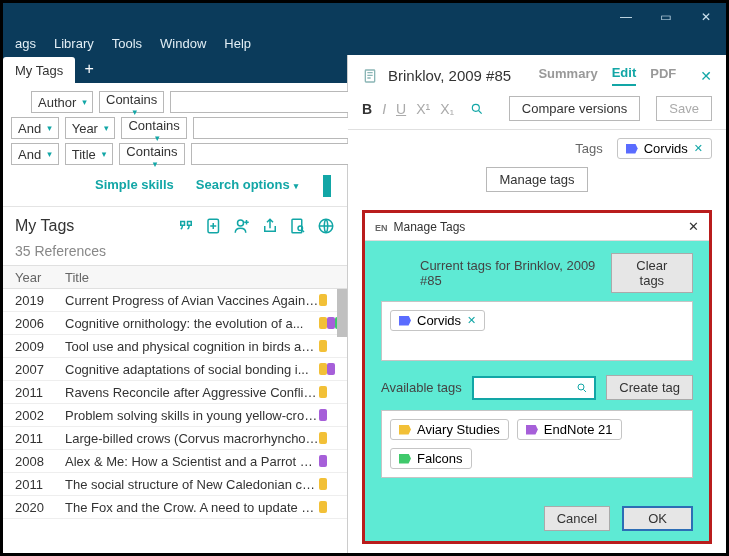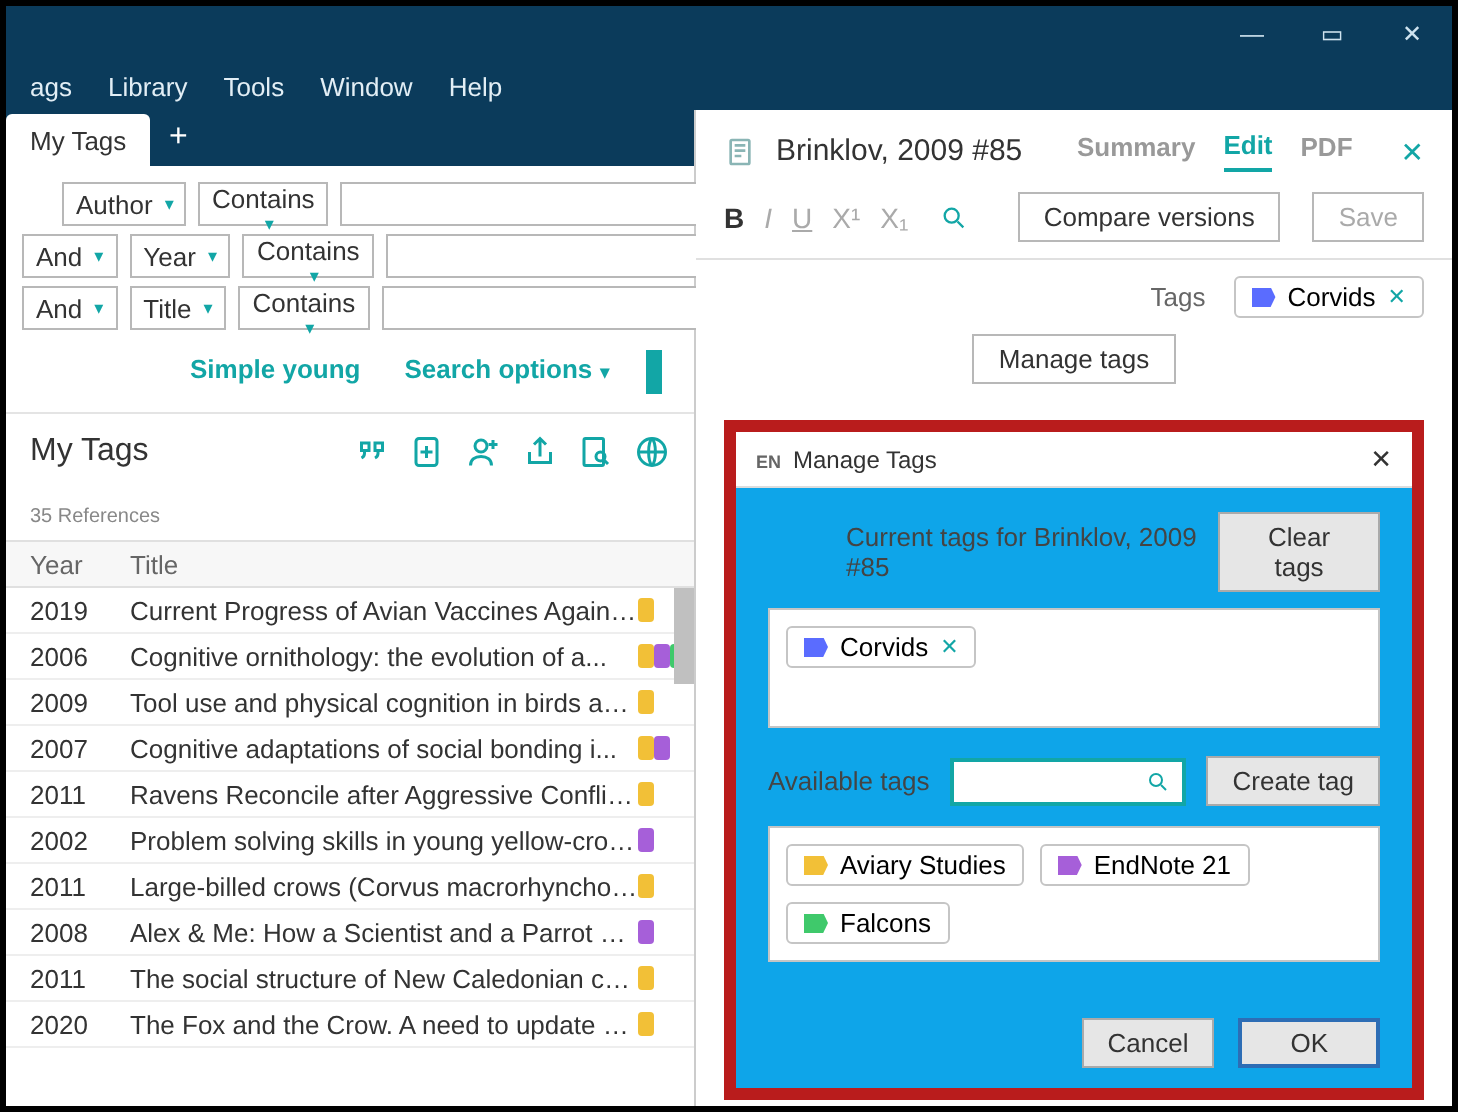--- a/index.html
+++ b/index.html
@@ -22,21 +22,21 @@
 .sel.fieldsel { width: 62px; }
 .sel.opsel { width: 76px; flex-direction: column; }
 .txt { border: 1px solid #b8b8b8; height: 22px; flex: 1; padding: 0 4px; }
 .search-links { display: flex; gap: 22px; justify-content: flex-start; padding: 8px 0 10px 84px; align-items: center; }
 .slink { color: #12a6a6; font-weight: 600; cursor: default; }
 .slink .caret { font-size: 9px; margin-left: 4px; }
 .searchbar-strip { width: 8px; background: #12a6a6; height: 22px; align-self: center; }
 .search-links-wrap { display:flex; align-items:center; justify-content:space-between; padding-right:8px; }
 .group-header { padding: 10px 12px 6px 12px; display: flex; justify-content: space-between; align-items: flex-start; border-top: 1px solid #e4e4e4; }
 .group-title { font-size: 16px; color: #333; }
-.group-sub { font-size: 10px; color: #888; margin-top: 18px; }
+.group-sub { font-size: 14px; color: #888; margin-top: 8px; }
 .group-icons { display: flex; gap: 10px; color: #12a6a6; font-size: 18px; }
 .icn { width: 18px; height: 18px; display: inline-flex; align-items: center; justify-content: center; }
 .table { flex: 1; overflow: hidden; position: relative; }
 .thead { display: flex; background: #f7f7f7; border-top: 1px solid #e0e0e0; border-bottom: 1px solid #e0e0e0; height: 24px; align-items: center; color: #666; }
 .th-year { width: 56px; padding-left: 12px; }
 .th-title { flex: 1; padding-left: 6px; }
 .tbody { overflow-y: auto; height: calc(100% - 24px); }
 .trow { display: flex; align-items: center; height: 23px; border-bottom: 1px solid #eee; }
 .td-year { width: 56px; padding-left: 12px; color: #333; }
 .td-title { flex: 1; padding-left: 6px; color: #333; white-space: nowrap; overflow: hidden; text-overflow: ellipsis; }
@@ -65,21 +65,21 @@
 .toolbar .btn + .btn { margin-left: 6px; }
 .tag-row { display: flex; align-items: center; gap: 10px; padding: 8px 14px; justify-content: flex-end; }
 .tag-row .lbl { color: #666; margin-right: 4px; }
 .tag-pill { border: 1px solid #c5c5c5; border-radius: 3px; padding: 2px 8px; display: inline-flex; align-items: center; gap: 6px; background: #fff; }
 .tag-pill .tmark { width: 12px; height: 10px; background: #5a6cff; clip-path: polygon(0 0, 80% 0, 100% 50%, 80% 100%, 0 100%); }
 .tag-pill .tmark.y { background: #f2c037; }
 .tag-pill .tmark.p { background: #a65fd9; }
 .tag-pill .tmark.g { background: #3fc96b; }
 .tag-pill .tx { color: #12a6a6; font-size: 11px; cursor: default; }
 .manage-row { display: flex; justify-content: center; padding: 0 14px 10px 14px; }
-.dialog { margin: 8px 14px; border: 6px solid #b91c1c; background: #0ea5e9; padding-bottom: 10px; }
+.dialog { margin: 8px 14px; border: 3px solid #b91c1c; background: #5eead4; padding-bottom: 10px; }
 .dlg-head { display: flex; align-items: center; justify-content: space-between; padding: 6px 10px; background: #fff; border-bottom: 1px solid #ddd; }
 .dlg-head .dt { color: #333; font-size: 12px; }
 .dlg-head .en { font-weight: bold; font-size: 9px; color: #666; margin-right: 6px; }
 .dlg-head .dx { color: #333; }
 .dlg-body { padding: 12px 16px; }
 .dlg-row { display: flex; align-items: center; justify-content: space-between; margin-bottom: 8px; margin-left: 39px; }
 .dlg-lbl { color: #444; }
 .dlg-btn { border: 1px solid #aaa; background: #e6e6e6; padding: 4px 12px; color: #333; }
 .dlg-btn.primary { border: 2px solid #2d6db5; padding: 3px 24px; }
 .tagbox { background: #fff; border: 1px solid #c5c5c5; padding: 8px; min-height: 60px; margin-bottom: 14px; }
@@ -150,21 +150,21 @@
               <span class="caret">▾</span>
             </div>
           <div class="sel opsel">
               <span>Contains</span>
               <span class="caret">▾</span>
             </div>
           <input class="txt" style="">
         </div>
         <div class="search-links-wrap">
           <div class="search-links">
-            <span class="slink">Simple young</span>
+            <span class="slink">Simple skills</span>
             <span class="slink"><span>Search options</span><span class="caret">▾</span></span>
           </div>
           <div class="searchbar-strip"></div>
         </div>
       </div>
       <div class="group-header">
         <div>
           <div class="group-title">My Tags</div>
           <div class="group-sub">35 References</div>
         </div>

